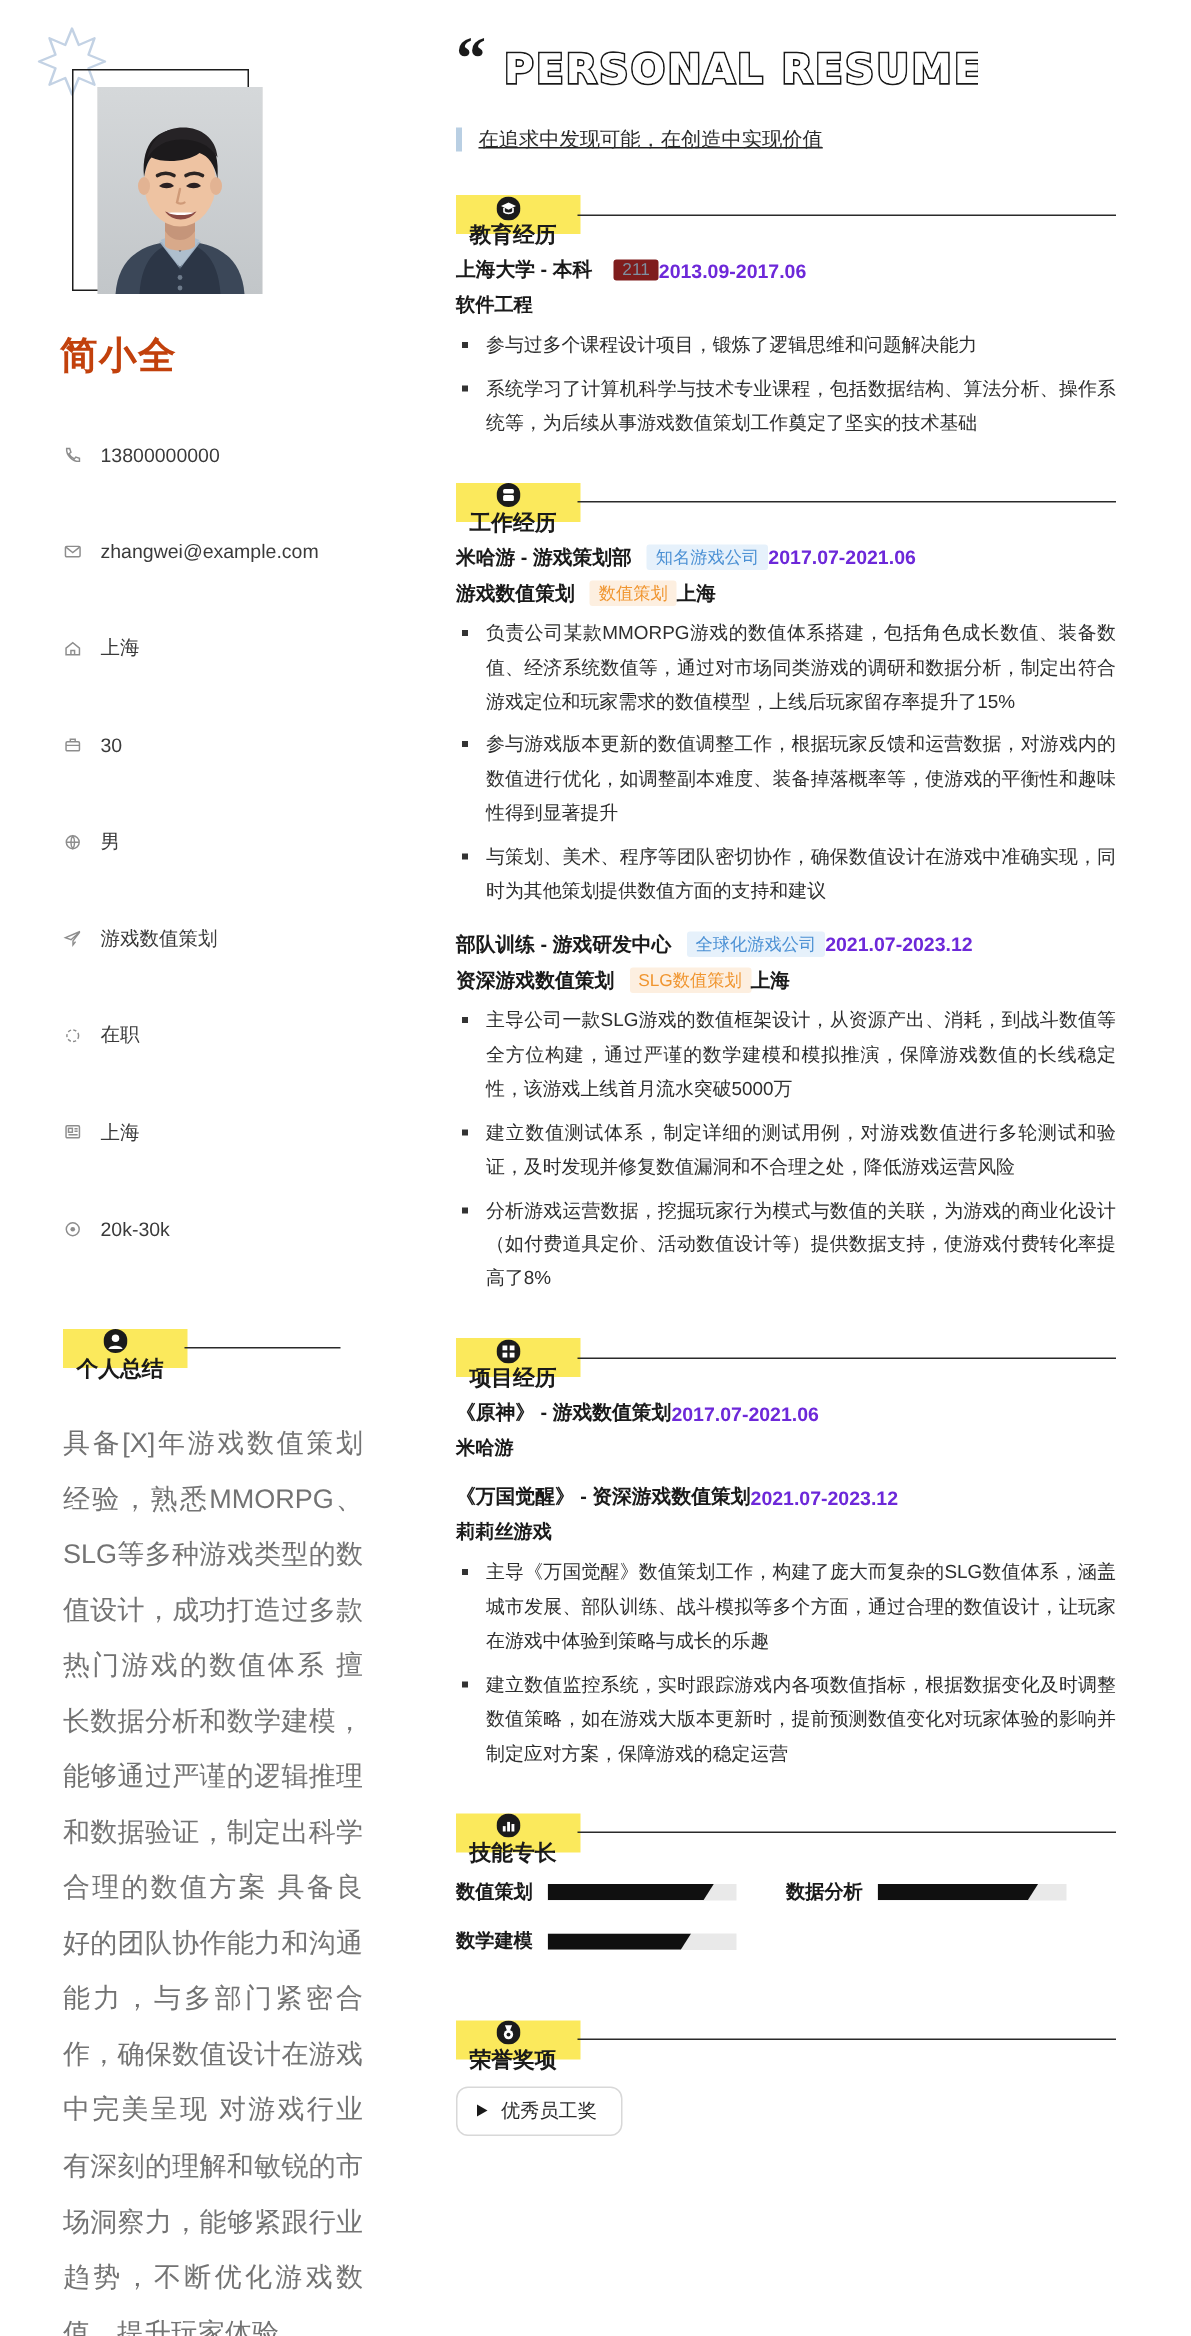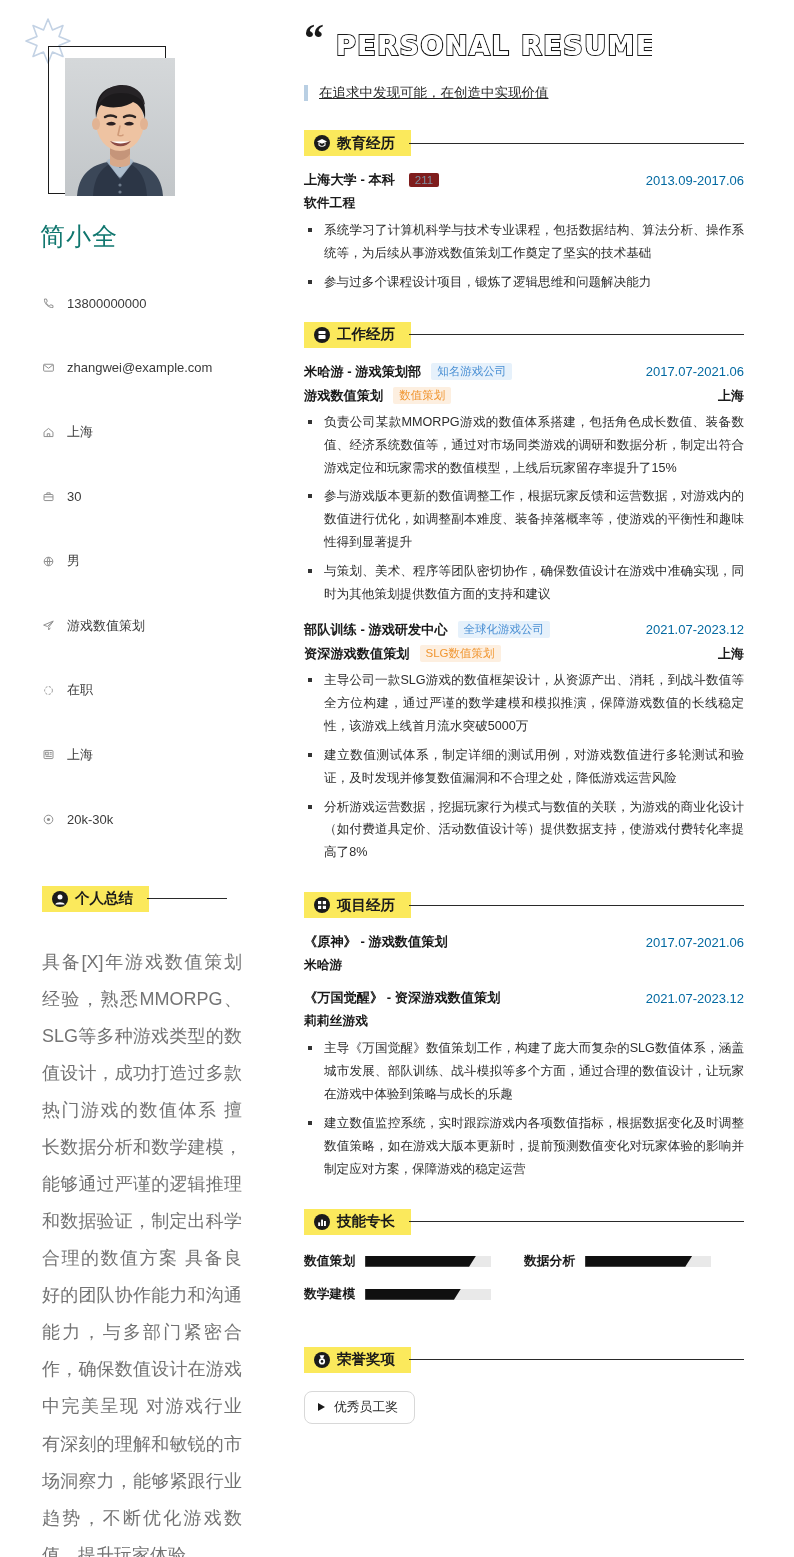--- a/index.html
+++ b/index.html
@@ -52,23 +52,23 @@
     height: 138px;
     z-index: 3;
     overflow: hidden;
     background: #c9ccce;
   }
   .photo svg { display: block; }
 
   .person-name {
     margin: 28px 0 0 40px;
     font-size: 25px;
-    font-weight: normal;
+    font-weight: bold;
     letter-spacing: 1px;
-    color: #0f766e;
+    color: #c2410c;
   }
 
   .contact-list {
     margin: 22px 0 0 42px;
     list-style: none;
   }
   .contact-item {
     display: flex;
     align-items: center;
     height: 28.5px;
@@ -96,20 +96,21 @@
   .sec-badge {
     background: #fbe95c;
     display: inline-flex;
     align-items: center;
     height: 26px;
     padding: 0 16px 0 9px;
     font-size: 14.5px;
     font-weight: bold;
     color: #1a1a1a;
     white-space: nowrap;
+    flex-direction: column;
   }
   .sec-badge .sicon {
     width: 17px; height: 17px;
     margin-right: 7px;
     display: inline-flex;
     align-items: center;
     justify-content: center;
     flex: 0 0 17px;
   }
   .sec-rule { flex: 1 1 auto; height: 1px; background: #2a2a2a; margin-left: -2px; }
@@ -165,26 +166,25 @@
     align-items: center;
     margin-top: 28px;
   }
   .main-sec-head .sec-rule { background: #2a2a2a; }
 
   
   .entry { margin-top: 15px; }
   .entry-row {
     display: flex;
     align-items: center;
-    justify-content: space-between;
     margin-bottom: 6px;
   }
   .entry-left { display: flex; align-items: center; min-width: 0; }
   .entry-title { font-size: 13.2px; font-weight: bold; color: #1a1a1a; white-space: nowrap; }
-  .entry-date { font-size: 13px; font-weight: normal; color: #0369a1; white-space: nowrap; }
+  .entry-date { font-size: 13px; font-weight: bold; color: #6d28d9; white-space: nowrap; }
   .entry-right-text { font-size: 13px; font-weight: bold; color: #1a1a1a; white-space: nowrap; }
 
   .tag {
     display: inline-block;
     margin-left: 10px;
     padding: 1px 6px;
     font-size: 11.5px;
     font-weight: normal;
     border-radius: 2px;
     white-space: nowrap;
@@ -474,22 +474,22 @@
       <div class="entry">
         <div class="entry-row">
           <span class="entry-left">
             <span class="entry-title">上海大学 - 本科</span>
             <span class="tag tag-gray">211</span>
           </span>
           <span class="entry-date">2013.09-2017.06</span>
         </div>
         <div class="entry-sub">软件工程</div>
         <ul class="bullets">
+          <li class="bullet">参与过多个课程设计项目，锻炼了逻辑思维和问题解决能力</li>
           <li class="bullet">系统学习了计算机科学与技术专业课程，包括数据结构、算法分析、操作系统等，为后续从事游戏数值策划工作奠定了坚实的技术基础</li>
-          <li class="bullet">参与过多个课程设计项目，锻炼了逻辑思维和问题解决能力</li>
         </ul>
       </div>
     </section>
 
     <section>
       <div class="main-sec-head">
         <span class="sec-badge">
           <span class="sicon">
             <svg width="16" height="16" viewBox="0 0 16 16">
               <circle cx="8" cy="8" r="8" fill="#1b1b1b"></circle>

